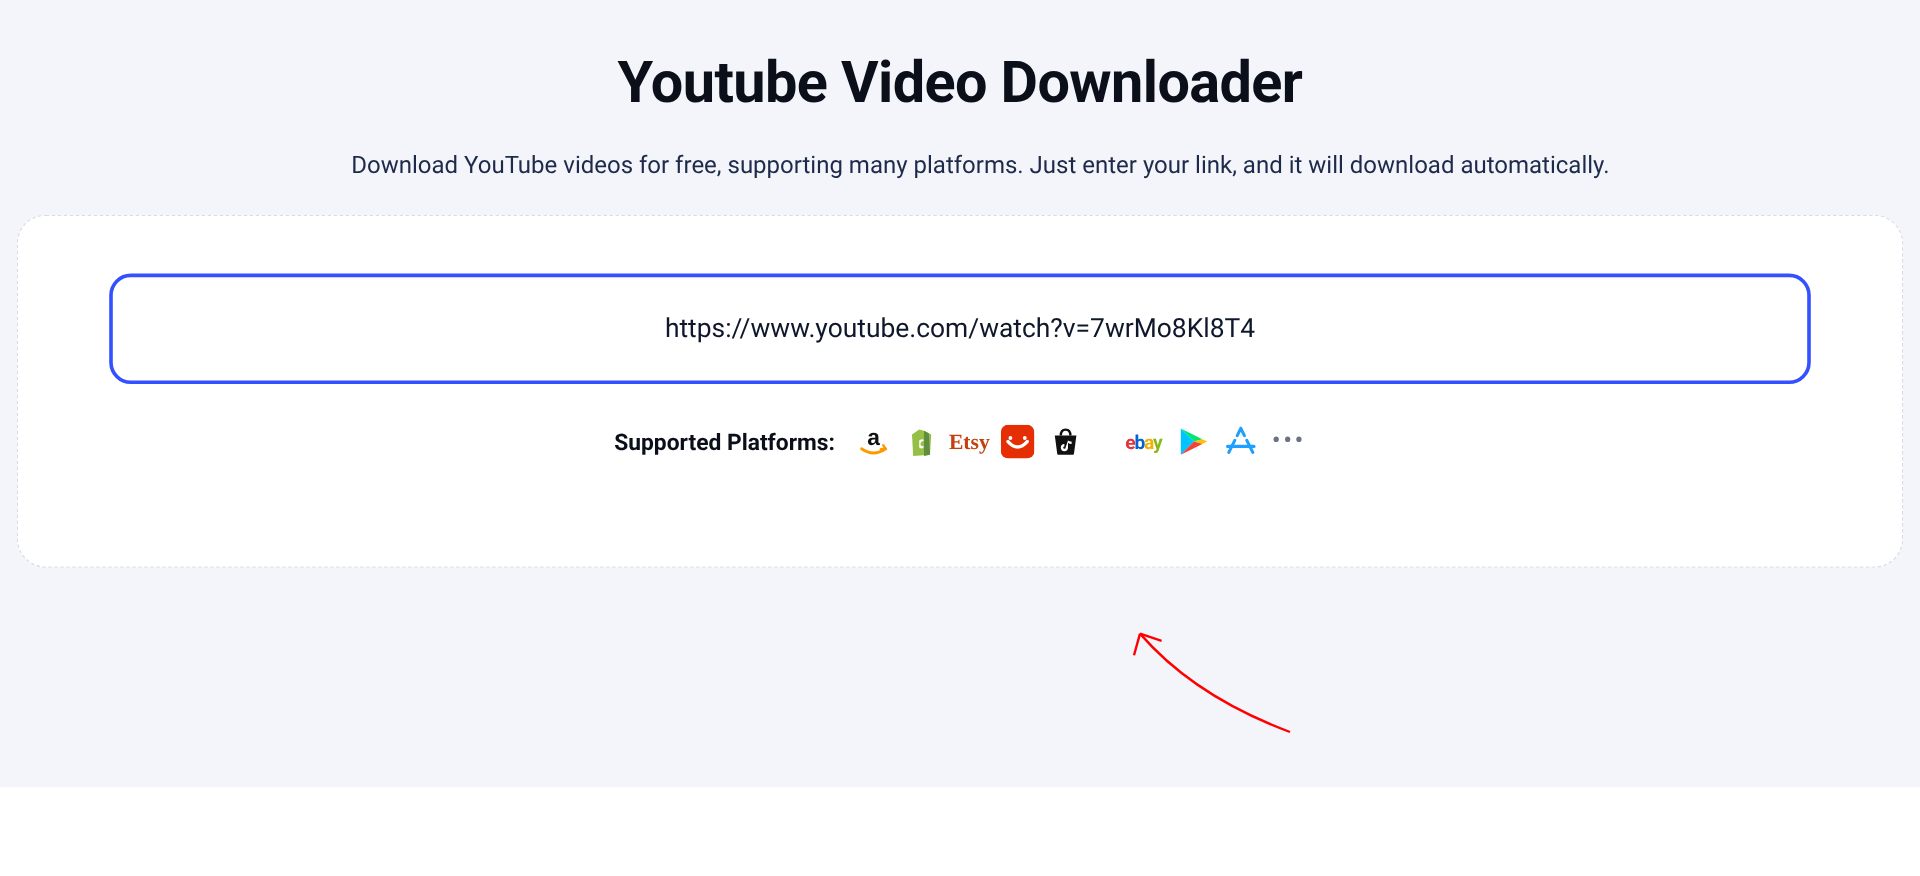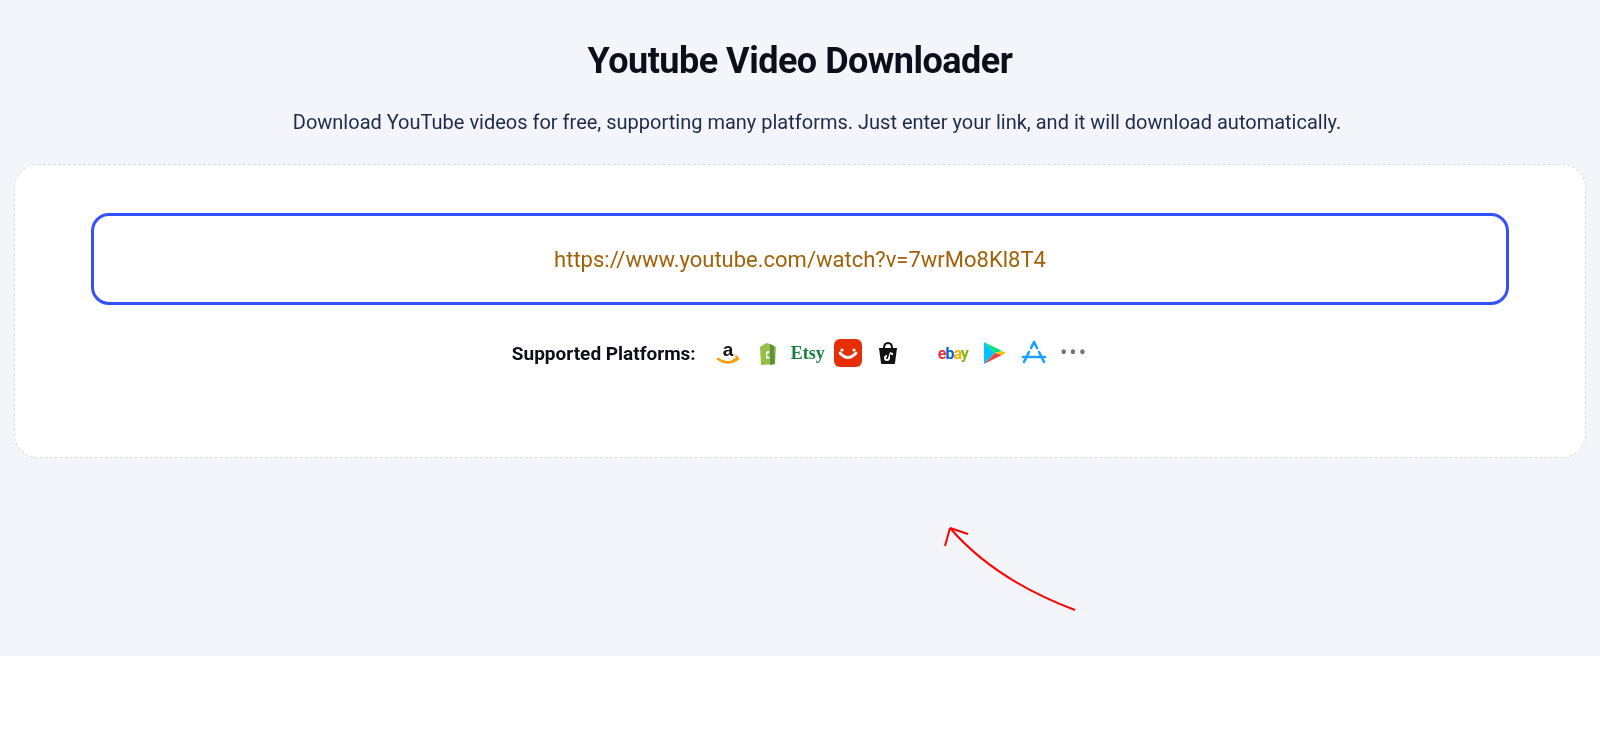--- a/index.html
+++ b/index.html
@@ -13,21 +13,21 @@
       width: 1600px;
       height: 730px;
       overflow: hidden;
       position: relative;
     }
     .page-top {
       text-align: center;
       padding-top: 40px;
     }
     h1 {
-      font-size: 36px;
+      font-size: 48px;
       font-weight: 700;
       color: #0b0f19;
       letter-spacing: -0.5px;
     }
     .subtitle {
       font-size: 20px;
       color: #1e2a4a;
       margin-top: 28px;
       font-weight: 400;
       padding-left: 34px;
@@ -39,21 +39,21 @@
       margin: 30px 14px 0 14px;
       padding: 48px 76px 90px 76px;
       text-align: center;
     }
     .url-input {
       width: 100%;
       height: 92px;
       border: 3px solid #3351ff;
       border-radius: 18px;
       font-size: 22px;
-      color: #a16207;
+      color: #0f172a;
       text-align: center;
       outline: none;
       background: #ffffff;
       font-family: inherit;
     }
     .platforms-row {
       display: flex;
       align-items: center;
       justify-content: center;
       gap: 12px;
@@ -74,21 +74,21 @@
     }
     .platform-icon svg {
       width: 100%;
       height: 100%;
       display: block;
     }
     .etsy-text {
       font-family: Georgia, serif;
       font-size: 18px;
       font-weight: 700;
-      color: #15803d;
+      color: #c2410c;
     }
     .ebay-text {
       font-size: 16px;
       font-weight: 700;
       letter-spacing: -1px;
       margin-left: 24px;
     }
     .ebay-text .r { color: #e53238; }
     .ebay-text .b { color: #0064d2; }
     .ebay-text .y { color: #f5af02; }

